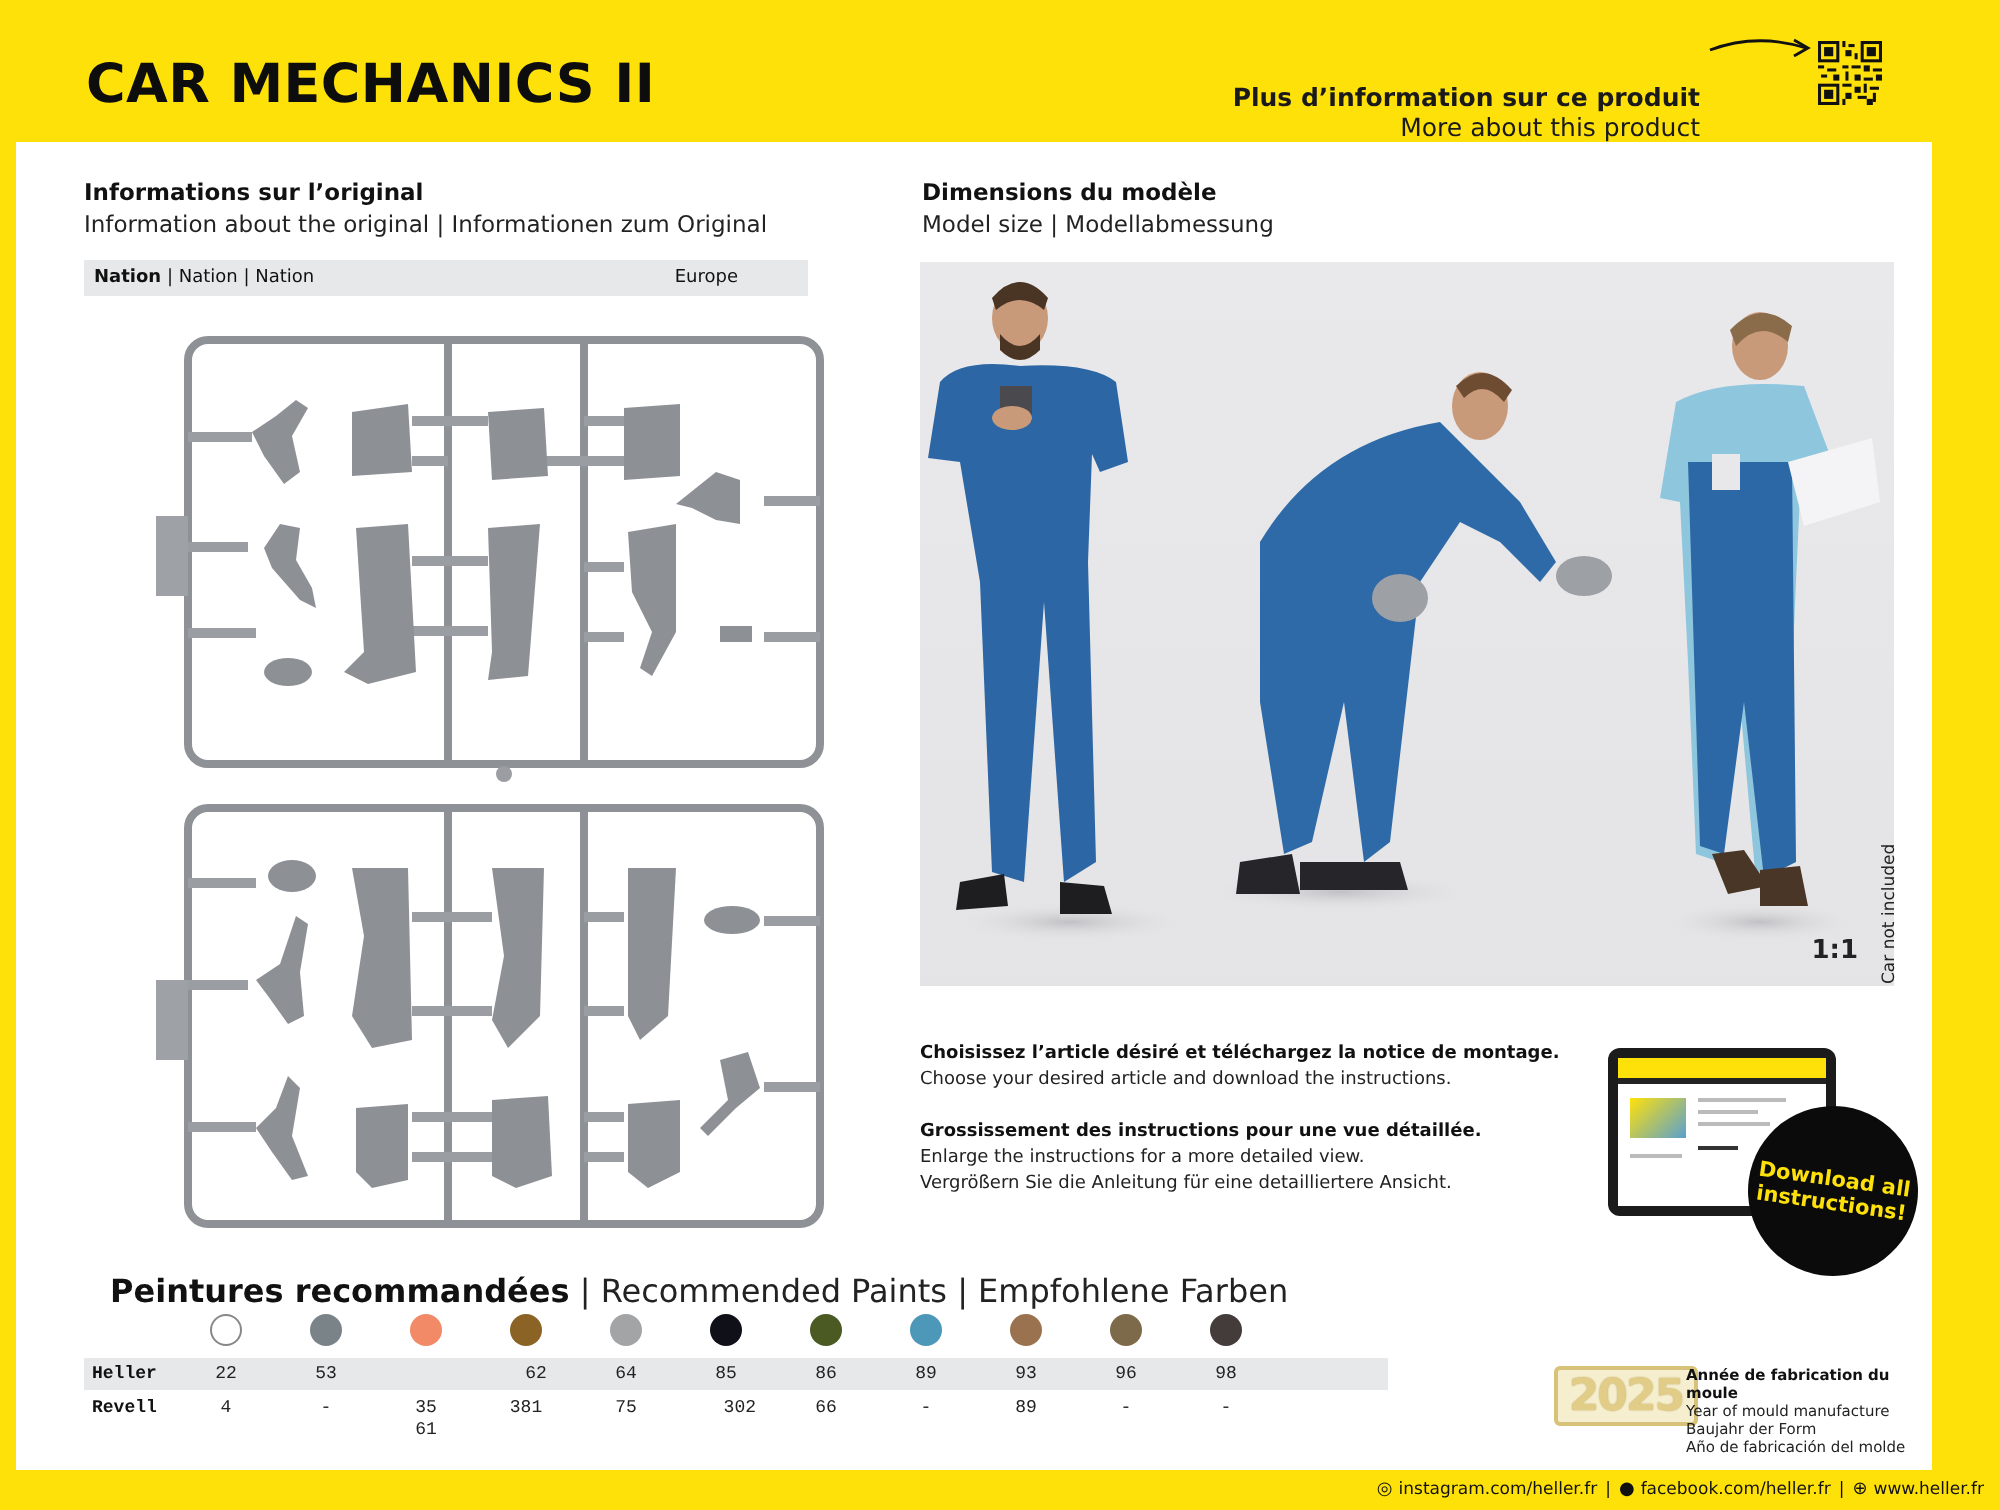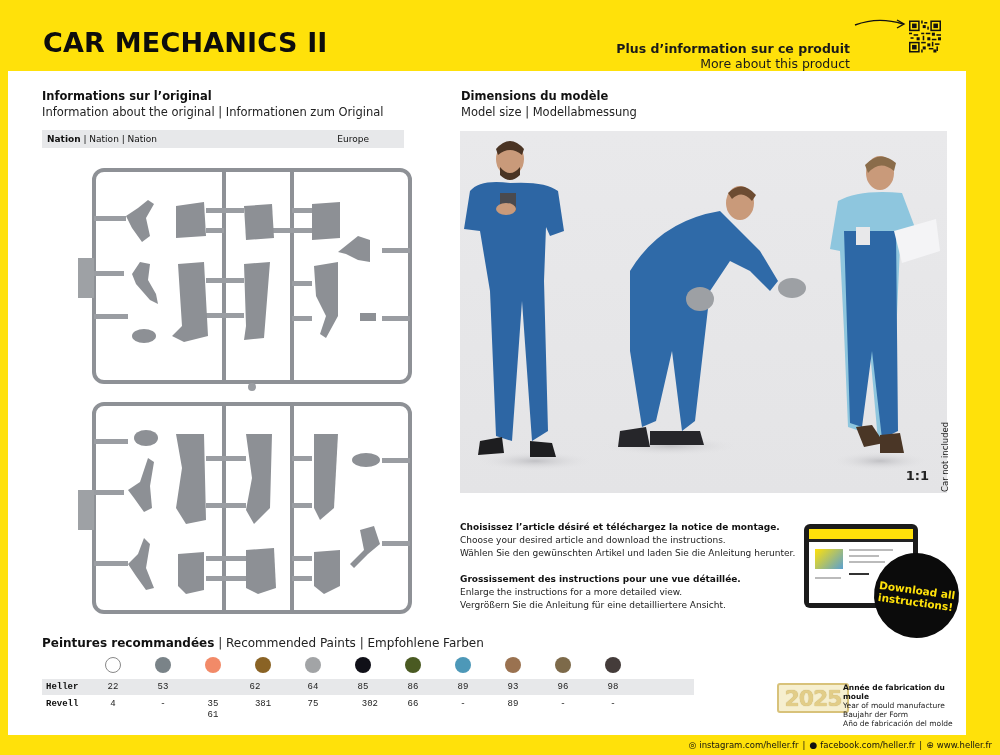--- a/index.html
+++ b/index.html
@@ -36,21 +36,21 @@
   .instr .gap { height: 13px; }
 
   .tablet { position: absolute; left: 796px; top: 453px; width: 114px; height: 84px; background: #1b1b1b; border-radius: 6px; padding: 5px; }
   .tablet .screen { width: 100%; height: 100%; background: #fff; position: relative; overflow: hidden; }
   .tablet .topbar { height: 10px; background: #ffe10a; }
   .tablet .nav { height: 3px; background: #222; }
   .tablet .box { position: absolute; left: 6px; top: 20px; width: 28px; height: 20px; background: linear-gradient(135deg,#ffe10a,#5aa0d0); }
   .tablet .line { position: absolute; height: 2px; background: #bbb; }
   .badge { position: absolute; left: 874px; top: 482px; width: 85px; height: 85px; border-radius: 50%; background: #0b0b0b; color: #ffe10a; font-size: 10.5px; font-weight: 700; font-family: "DejaVu Sans", sans-serif; display: flex; align-items: center; justify-content: center; text-align: center; line-height: 12px; transform: rotate(8deg); }
 
-  .paints-title { position: absolute; left: 34px; top: 565px; font-size: 12px; font-family: "DejaVu Sans", sans-serif; color: #222; }
+  .paints-title { position: absolute; left: 47px; top: 565px; font-size: 16px; font-family: "DejaVu Sans", sans-serif; color: #222; }
   .paints-title b { font-weight: 700; color: #111; }
   .dots { position: absolute; left: 34px; top: 585px; width: 592px; height: 18px; }
   .dot { position: absolute; top: 1px; width: 16px; height: 16px; border-radius: 50%; }
   .prow { position: absolute; left: 34px; width: 652px; height: 16px; font-size: 9px; font-family: Liberation Mono, monospace; color: #222; }
   .prow.heller { top: 608px; background: #e7e8ea; }
   .prow.revell { top: 625px; }
   .prow .lbl { position: absolute; left: 4px; top: 3px; font-weight: 700; color: #111; }
   .prow .cell { position: absolute; top: 3px; width: 30px; text-align: center; margin-left: -15px; }
 
   .year { position: absolute; left: 769px; top: 612px; width: 72px; height: 30px; border: 2px solid #d8c27a; border-radius: 3px; background: #f6efcf; color: #e2cd88; font-size: 22px; font-weight: 700; font-family: "DejaVu Sans", sans-serif; display: flex; align-items: center; justify-content: center; letter-spacing: -1px; text-shadow: 0 0 1px #b9a25a; }
@@ -262,21 +262,20 @@
         <path d="M420 304 L440 302 L444 322 L420 322 Z" fill="#4a3626"></path>
       </g>
     </svg>
     <div class="scale">1:1</div>
   </div>
   <div class="car-not" style="left:932px; top:421px;">Car not included</div>
 
   <div class="instr">
     <div class="b">Choisissez l’article désiré et téléchargez la notice de montage.</div>
     <div>Choose your desired article and download the instructions.</div>
-    <div>Wählen Sie den gewünschten Artikel und laden Sie die Anleitung herunter.</div>
     <div class="gap"></div>
     <div class="b">Grossissement des instructions pour une vue détaillée.</div>
     <div>Enlarge the instructions for a more detailed view.</div>
     <div>Vergrößern Sie die Anleitung für eine detailliertere Ansicht.</div>
   </div>
 
   <div class="tablet">
     <div class="screen">
       <div class="topbar"></div>
       <div class="nav"></div>
@@ -305,21 +304,21 @@
       <span class="dot" style="left: 413px; background: rgb(77, 152, 184);"></span>
       <span class="dot" style="left: 463px; background: rgb(154, 114, 80);"></span>
       <span class="dot" style="left: 513px; background: rgb(125, 106, 74);"></span>
       <span class="dot" style="left: 563px; background: rgb(68, 60, 58);"></span>
     </div>
   <div class="prow heller" id="hellerRow">
     <span class="lbl">Heller</span>
   <span class="cell" style="left: 71px;">22</span>
       <span class="cell" style="left: 121px;">53</span>
       <span class="cell" style="left: 171px; margin-top: 28px;">61</span>
-      <span class="cell" style="left: 213px;">62</span>
+      <span class="cell" style="left: 226px;">62</span>
       <span class="cell" style="left: 271px;">64</span>
       <span class="cell" style="left: 321px;">85</span>
       <span class="cell" style="left: 371px;">86</span>
       <span class="cell" style="left: 421px;">89</span>
       <span class="cell" style="left: 471px;">93</span>
       <span class="cell" style="left: 521px;">96</span>
       <span class="cell" style="left: 571px;">98</span>
     </div>
   <div class="prow revell" id="revellRow">
     <span class="lbl">Revell</span>

